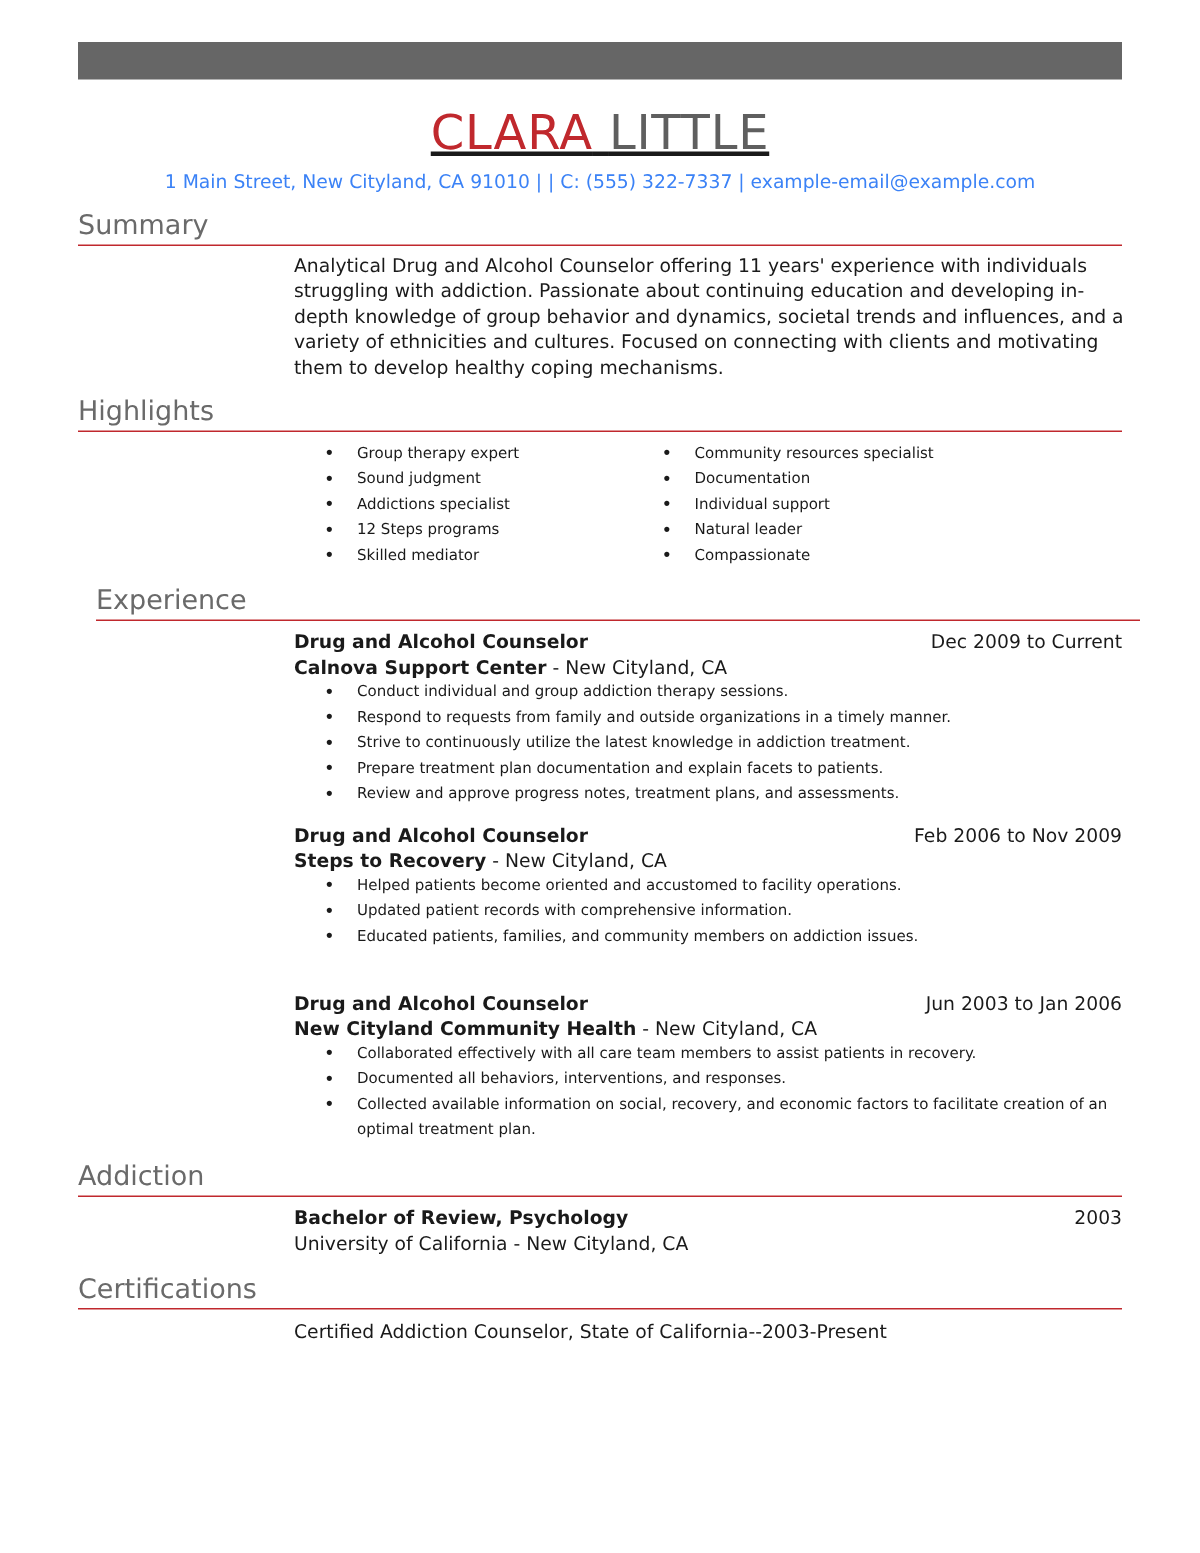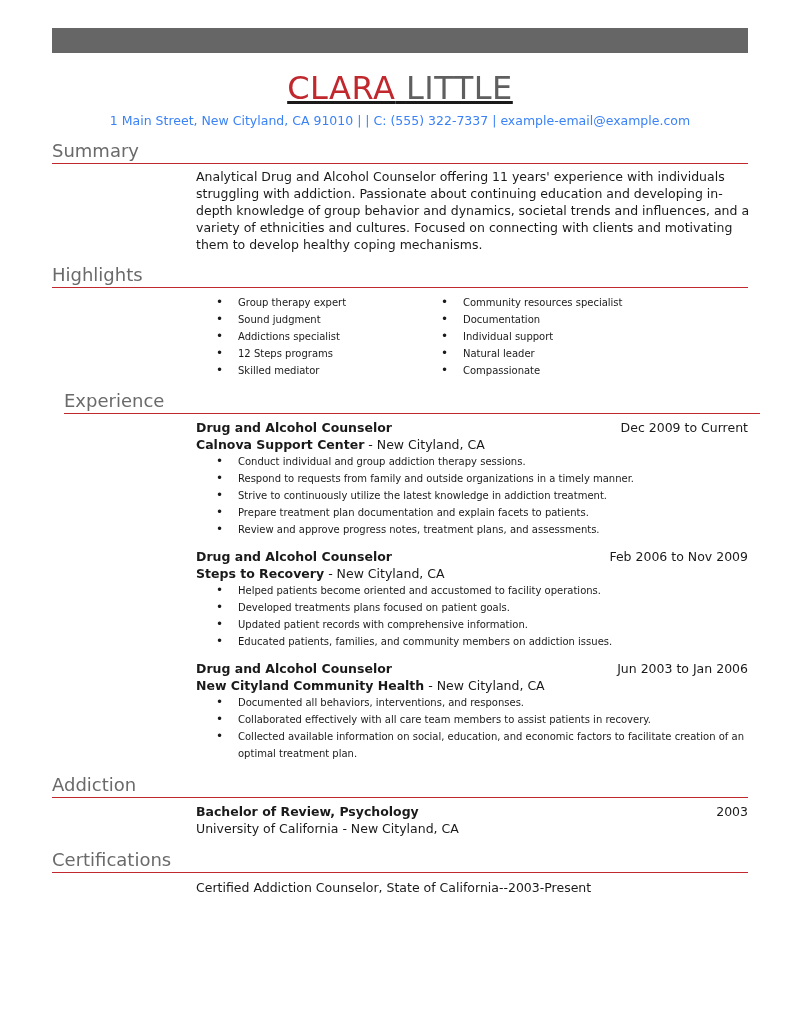--- a/index.html
+++ b/index.html
@@ -171,38 +171,37 @@
 <div class="job" style="top:548px;">
   <div class="job-row">
     <span class="job-title">Drug and Alcohol Counselor</span>
     <span>Feb 2006 to Nov 2009</span>
   </div>
   <div class="employer">
     <b>Steps to Recovery</b><span> - New Cityland, CA</span>
   </div>
   <ul class="bullets">
     <li>Helped patients become oriented and accustomed to facility operations.</li>
-    <li>Developed treatments plans focused on patient goals.</li>
     <li>Updated patient records with comprehensive information.</li>
     <li>Educated patients, families, and community members on addiction issues.</li>
   </ul>
 </div>
 
 <div class="job" style="top:660px;">
   <div class="job-row">
     <span class="job-title">Drug and Alcohol Counselor</span>
     <span>Jun 2003 to Jan 2006</span>
   </div>
   <div class="employer">
     <b>New Cityland Community Health</b><span> - New Cityland, CA</span>
   </div>
   <ul class="bullets">
+    <li>Collaborated effectively with all care team members to assist patients in recovery.</li>
     <li>Documented all behaviors, interventions, and responses.</li>
-    <li>Collaborated effectively with all care team members to assist patients in recovery.</li>
-    <li>Collected available information on social, education, and economic factors to facilitate creation of an optimal treatment plan.</li>
+    <li>Collected available information on social, recovery, and economic factors to facilitate creation of an optimal treatment plan.</li>
   </ul>
 </div>
 
 <div class="section-title" style="top:774px;">Addiction</div>
 <div class="edu">
   <div class="job-row">
     <span class="job-title">Bachelor of Review, Psychology</span>
     <span>2003</span>
   </div>
   <div class="employer">University of California - New Cityland, CA</div>

